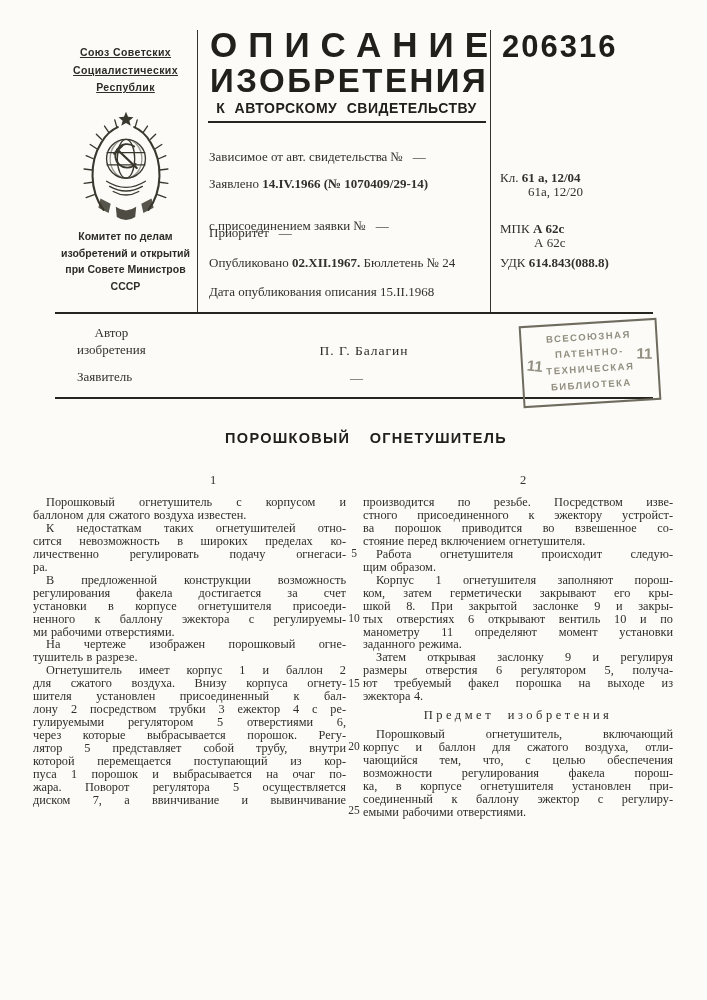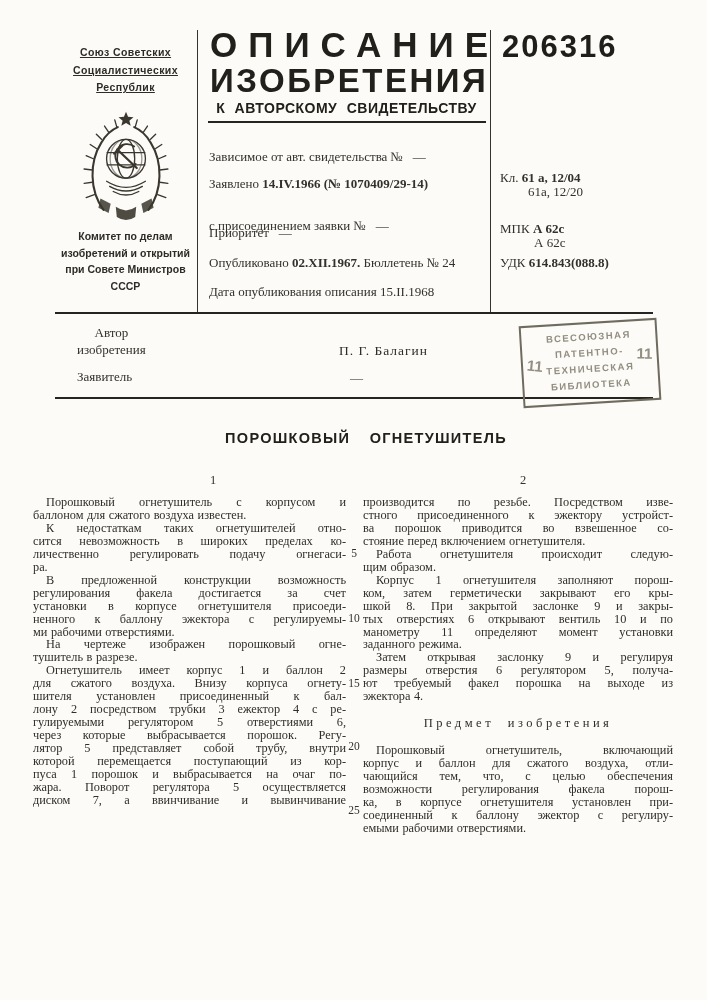--- a/index.html
+++ b/index.html
@@ -48,21 +48,21 @@
     font-size:31px; letter-spacing:2px; color:#1f1e19;
   }
   
   .field { position:absolute; left:209px; font-size:13px; color:#33312b; white-space:nowrap; }
   .fr { left:500px; }
   .bv { font-weight:bold; }
   .ind2 { padding-left:28px; }
   .ind3 { padding-left:34px; }
   
   .plabel { position:absolute; left:77px; font-size:13px; line-height:16.5px; color:#33312b;text-align:center; }
-  .author-name { position:absolute; left:300px; top:343px; width:128px; text-align:right;
+  .author-name { position:absolute; left:300px; top:343px; width:128px; text-align:center;
                  font-size:13.5px; letter-spacing:1px; color:#2e2c26; }
   .applicant-value { position:absolute; left:350px; top:370px; font-size:13px; color:#4a483f; }
   
   .stamp {
     position:absolute; left:521px; top:322px; width:138px; height:82px;
     border:2.5px solid #6f6b5e; transform:rotate(-3.5deg); color:#928e80;
     box-sizing:border-box;
   }
   .stamp-lines { padding-top:5px; text-align:center;
     font-family:"Liberation Sans", sans-serif; font-weight:bold;
@@ -84,21 +84,21 @@
   .col-left  { left:0;     width:313px; }
   .col-right { left:330px; width:310px; }
   .body-line {
     font-size:12.3px; line-height:12.95px; color:#302e28;
     text-align:justify; text-align-last:justify; word-spacing:.5px;
   }
   .body-line.pe  { text-align-last:auto; }
   .body-line.ind { text-indent:13px; }
   .body-heading {
     font-size:12.5px; line-height:13px; color:#302e28; text-align:center;
-    letter-spacing:3.5px; word-spacing:7px; margin:14px 0;
+    letter-spacing:3.5px; word-spacing:7px; margin:6px 0;
   }
   .margin-num { position:absolute; left:343px; width:22px; text-align:center;
     font-size:11.5px; line-height:12.95px; color:#33312b; }
 </style>
 </head>
 <body>
 
 <div class="page">
 
   <div class="country">

